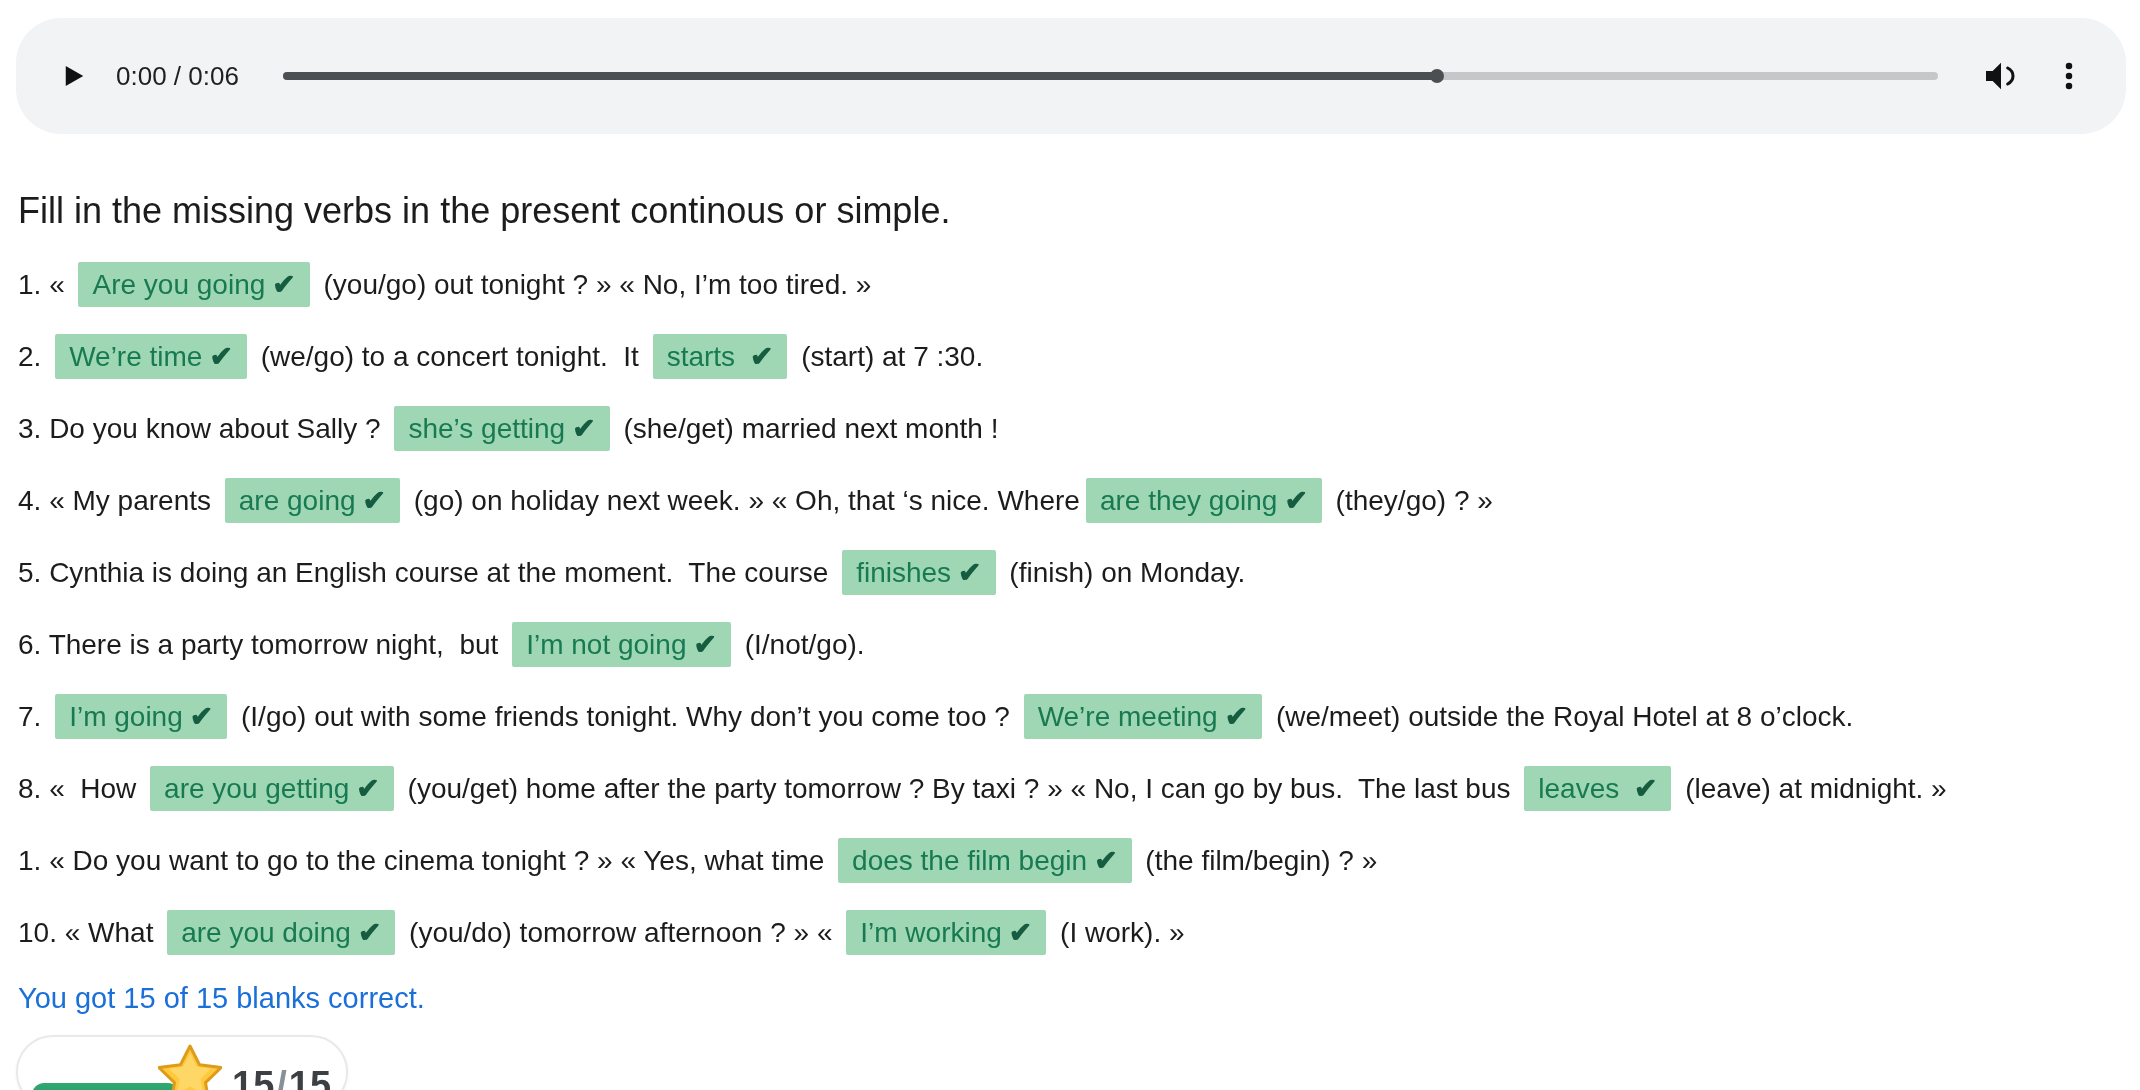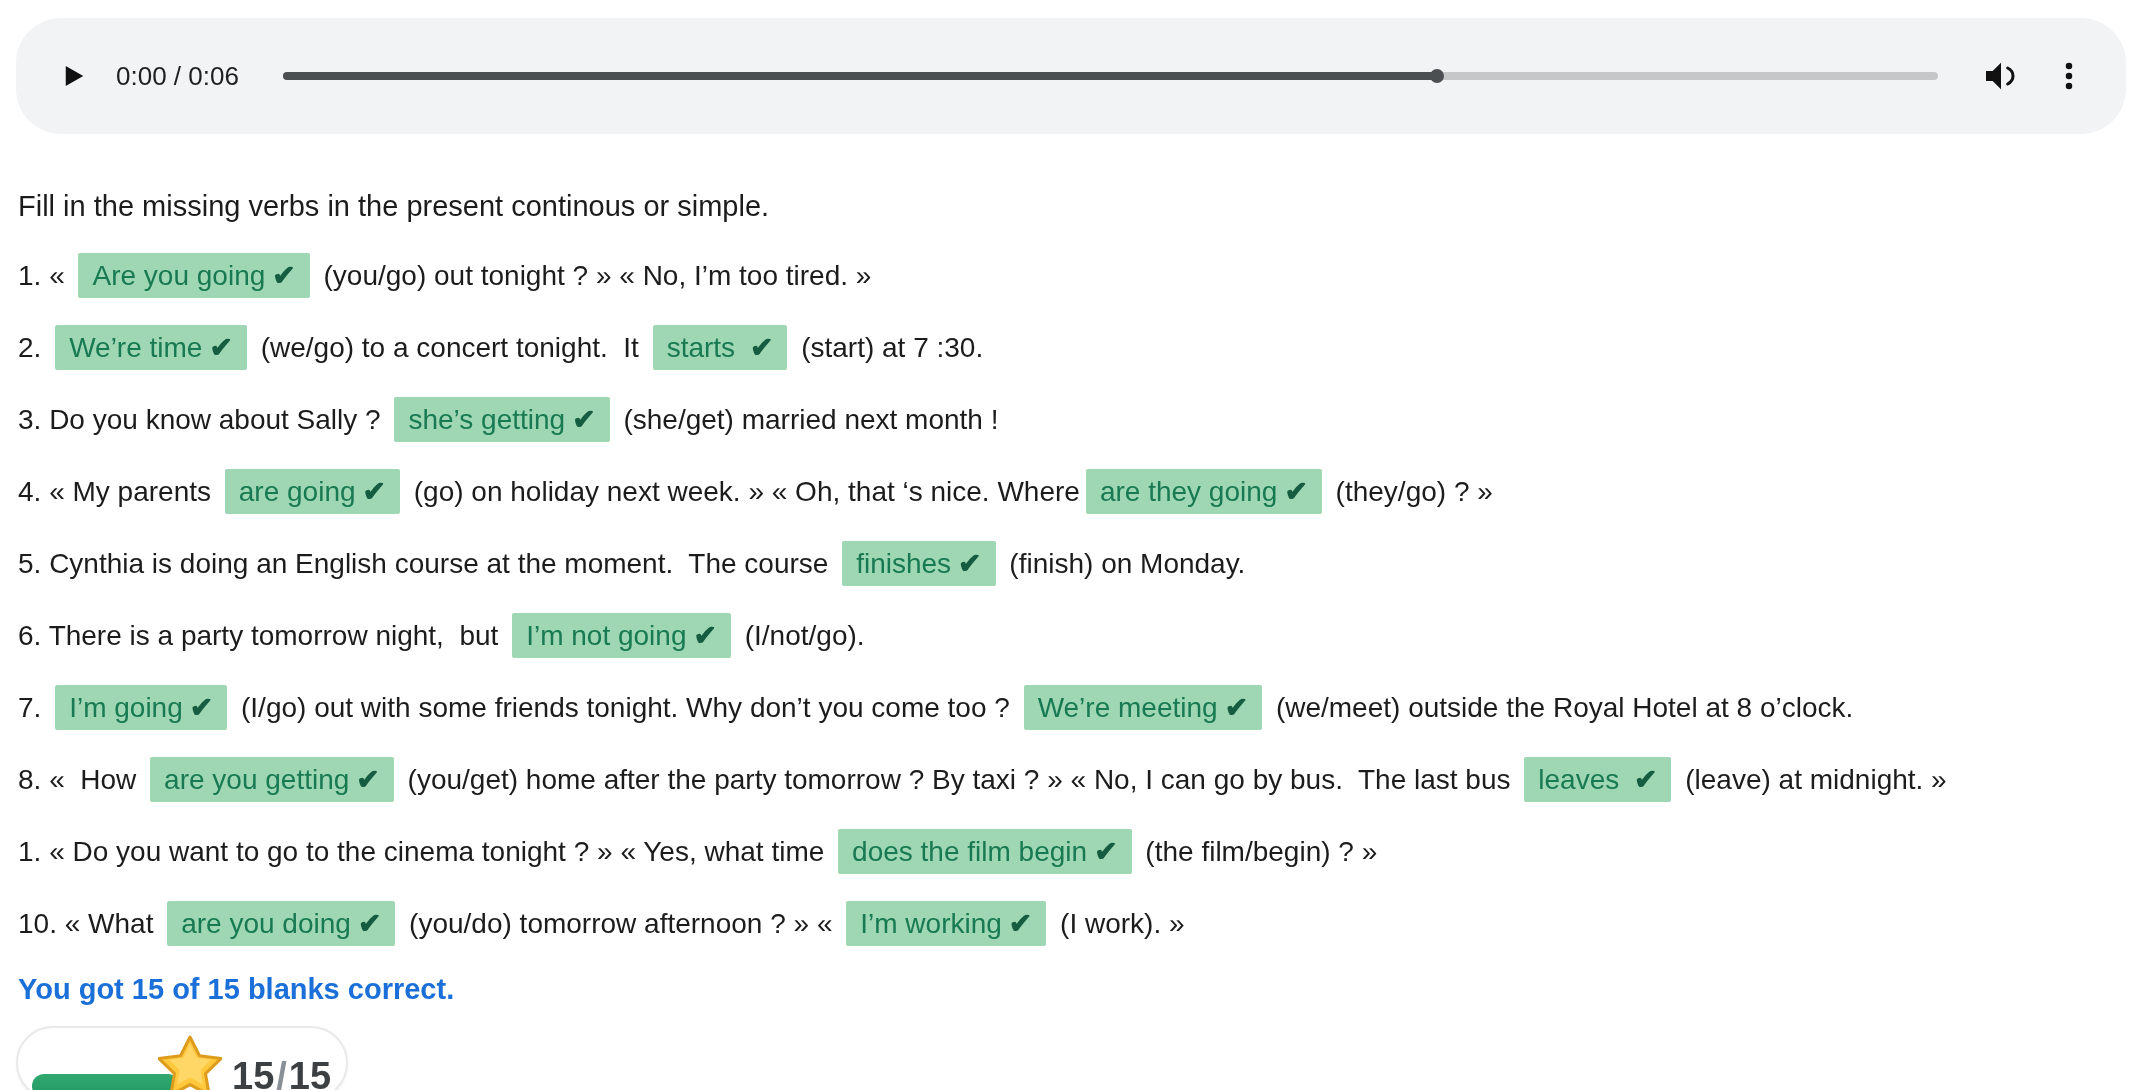--- a/index.html
+++ b/index.html
@@ -22,29 +22,29 @@
   .timeline{flex:1 1 auto; height:8px; background:var(--timeline-rest); border-radius:4px;
     margin:0 40px 0 44px; position:relative; cursor:pointer;}
   .timeline-played{height:8px; background:var(--timeline-played); border-radius:4px; width:70%; position:relative;}
   .timeline-thumb{position:absolute; right:-3px; top:50%; transform:translateY(-50%);
     width:14px; height:14px; border-radius:50%; background:var(--timeline-played);}
   .vol-btn,.menu-btn{width:46px; height:46px; display:flex; align-items:center; justify-content:center;
     cursor:pointer; flex:0 0 auto;}
   .menu-btn{margin-left:22px;}
 
   
-  .title{font-size:29px; margin:56px 0 30px 2px;}
+  .title{font-size:36px; margin:56px 0 30px 2px;}
   .lines{margin-left:2px;}
   .line{font-size:28px; line-height:46px; margin-bottom:26px; white-space:pre-wrap;}
   .seg{white-space:pre-wrap;}
   .chip{display:inline-block; background:var(--chip-bg); color:var(--chip-text);
     border-radius:2px; padding:0 14px; line-height:45px; margin:0 6px; white-space:pre;}
   .chip-check{color:var(--check); font-weight:bold; margin-left:7px;}
 
-  .result{font-size:29px; font-weight:bold; color:var(--result-text); margin:6px 0 20px 2px;}
+  .result{font-size:29px; font-weight:normal; color:var(--result-text); margin:6px 0 20px 2px;}
 
   
   .score-pill{width:332px; height:74px; background:#fff; border:2px solid #e9e9e9;
     border-radius:37px; display:flex; align-items:flex-end; padding:0 24px 0 14px;
     box-shadow:0 1px 3px rgba(0,0,0,.06); margin-top:14px;}
   .score-bar{width:148px; height:24px; border-radius:12px;
     background:linear-gradient(180deg, #31a870 0%, var(--progress-green) 55%, #1f8f59 100%);
     flex:0 0 auto;}
   .score-star{width:64px; height:64px; margin-left:-22px; position:relative; z-index:2; flex:0 0 auto;}
   .score-num{font-size:38px; font-weight:bold; color:var(--score-text); margin-left:10px; white-space:nowrap;}

